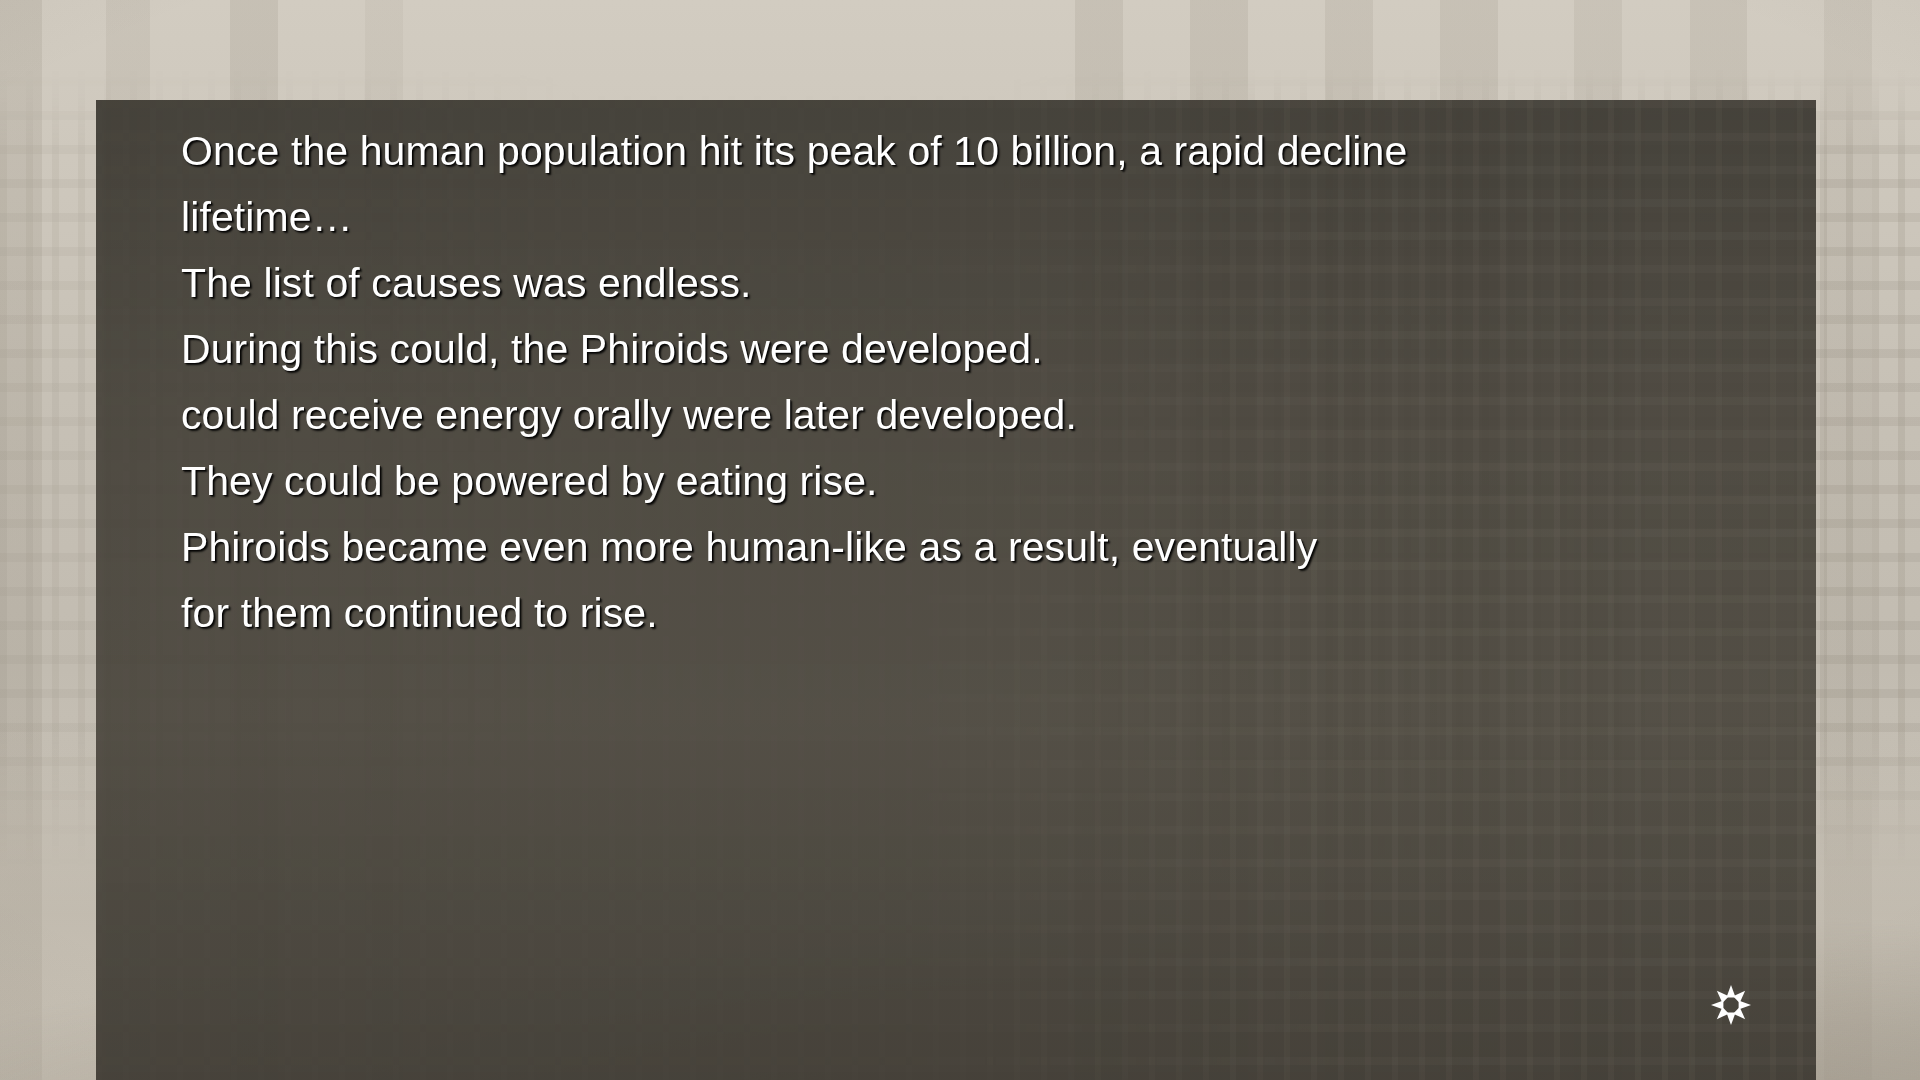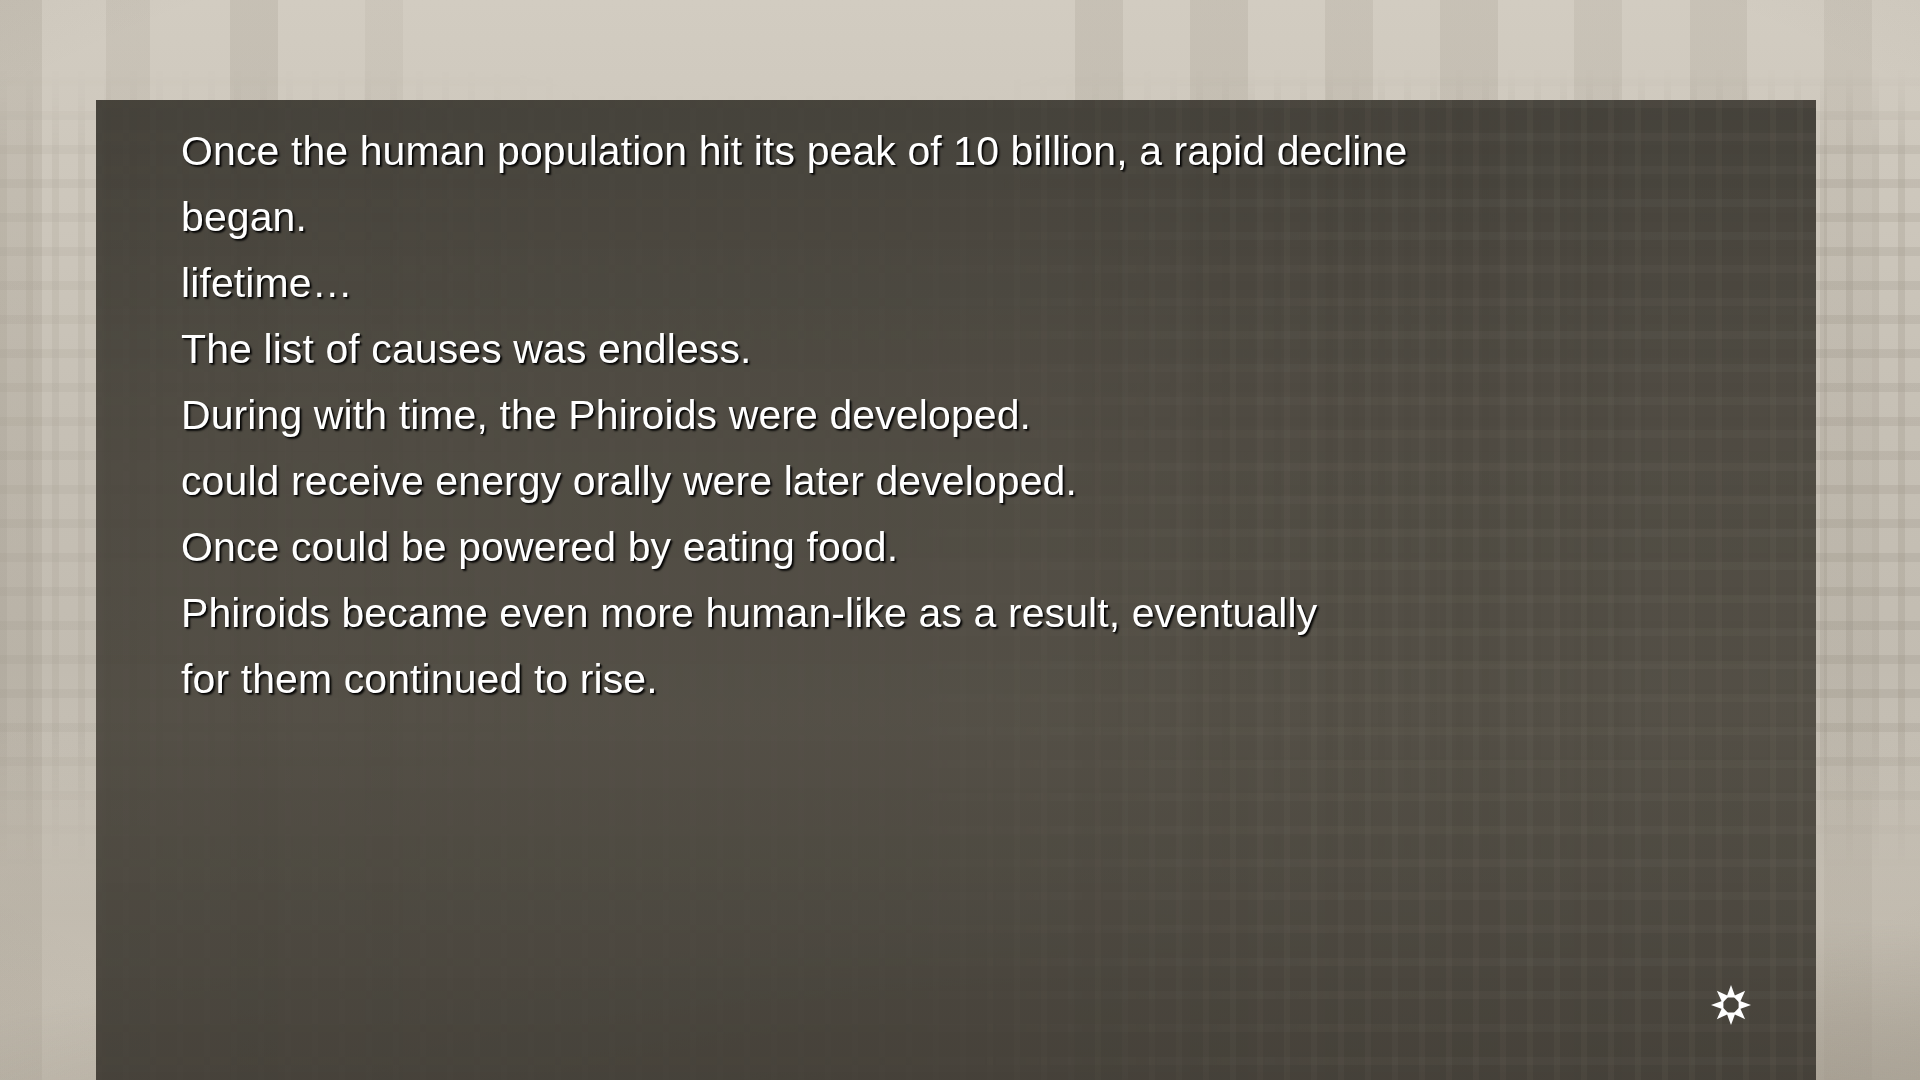--- a/index.html
+++ b/index.html
@@ -175,26 +175,25 @@
   <div class="bg-bands"></div>
   <div class="bg-windows"></div>
   <div class="bg-foreground"></div>
   <div class="bg-vignette"></div>
 
   <div id="textbox">
     <div class="panel-showthrough"></div>
 
     <div id="text-lines">
       <div class="line">Once the human population hit its peak of 10 billion, a rapid decline</div>
-      <div class="line">began.</div>
       <div class="line">lifetime…</div>
       <div class="line">The list of causes was endless.</div>
-      <div class="line">During with time, the Phiroids were developed.</div>
+      <div class="line">During this could, the Phiroids were developed.</div>
       <div class="line">could receive energy orally were later developed.</div>
-      <div class="line">Once could be powered by eating food.</div>
+      <div class="line">They could be powered by eating rise.</div>
       <div class="line">Phiroids became even more human-like as a result, eventually</div>
       <div class="line">for them continued to rise.</div>
     </div>
 
     <div id="advance-indicator">
       <svg viewBox="0 0 46 46" width="46" height="46" aria-hidden="true">
         <g fill="#ffffff">
 
           <g transform="translate(23,23)">
             <g>

